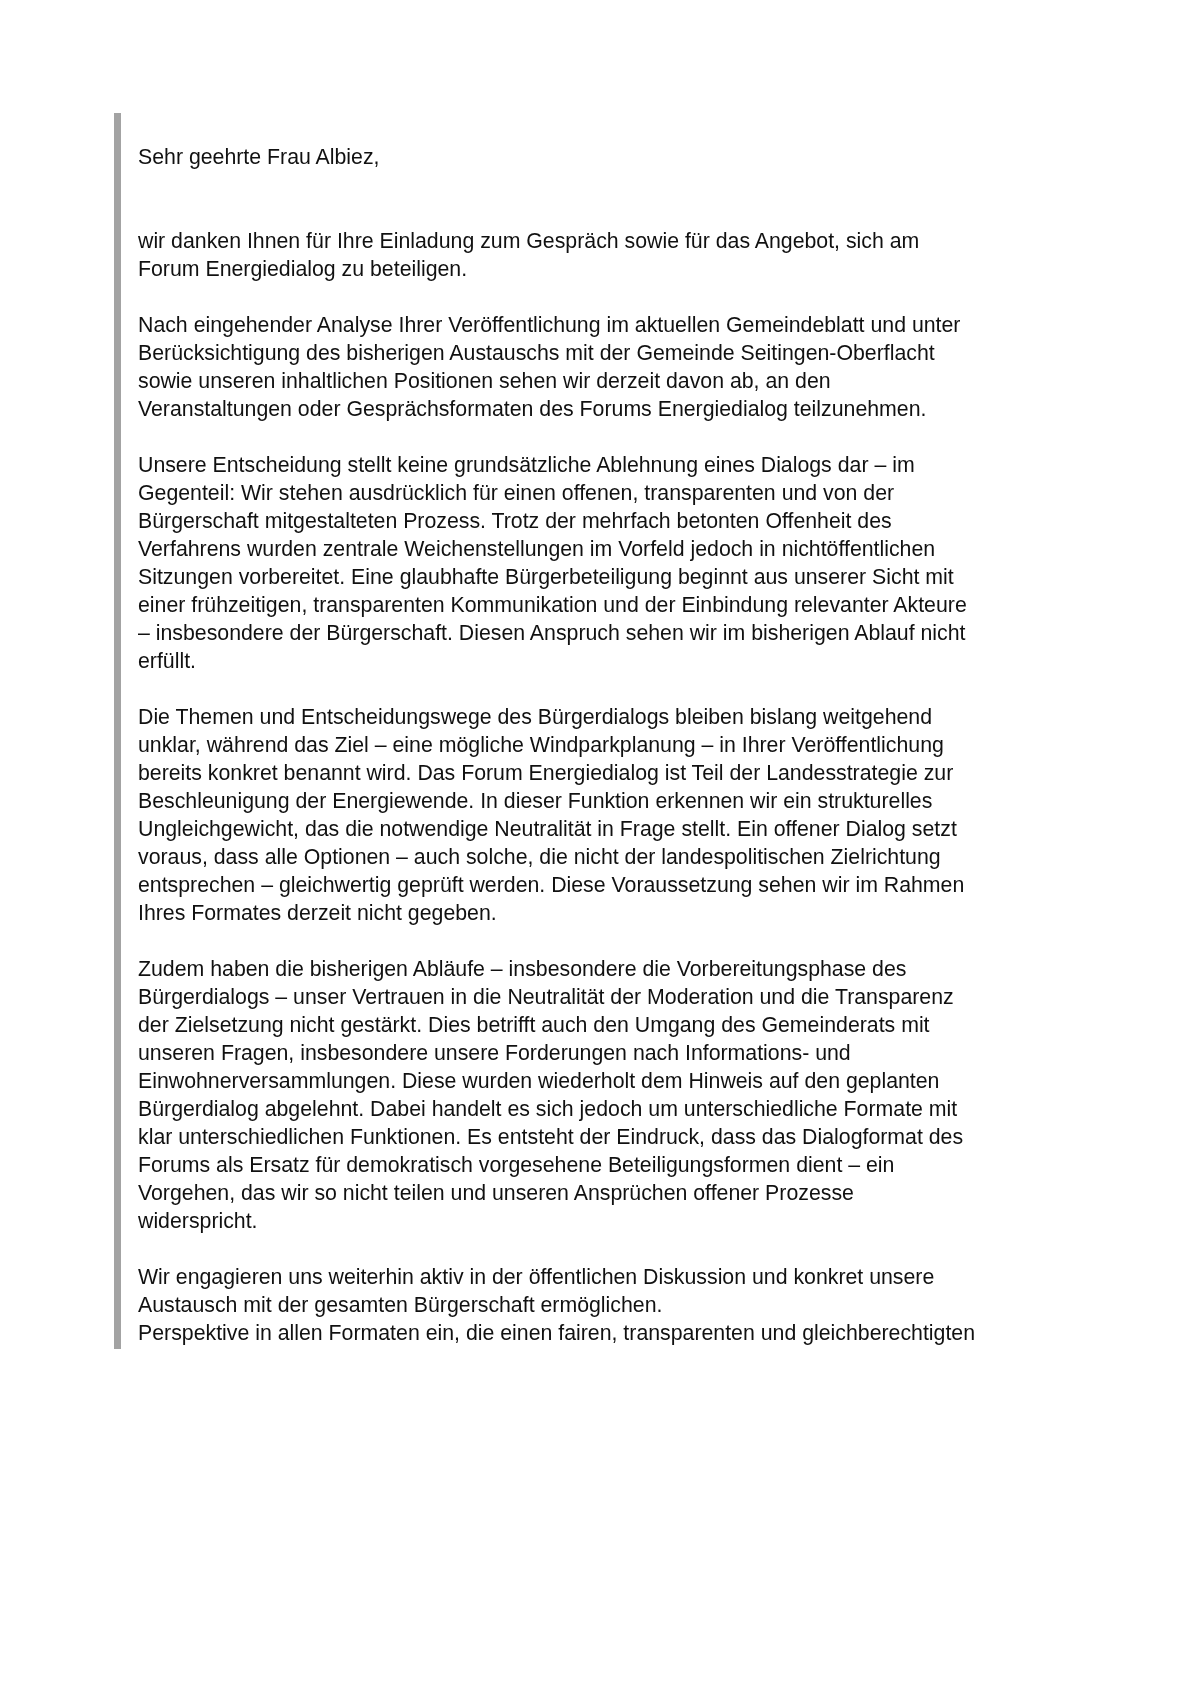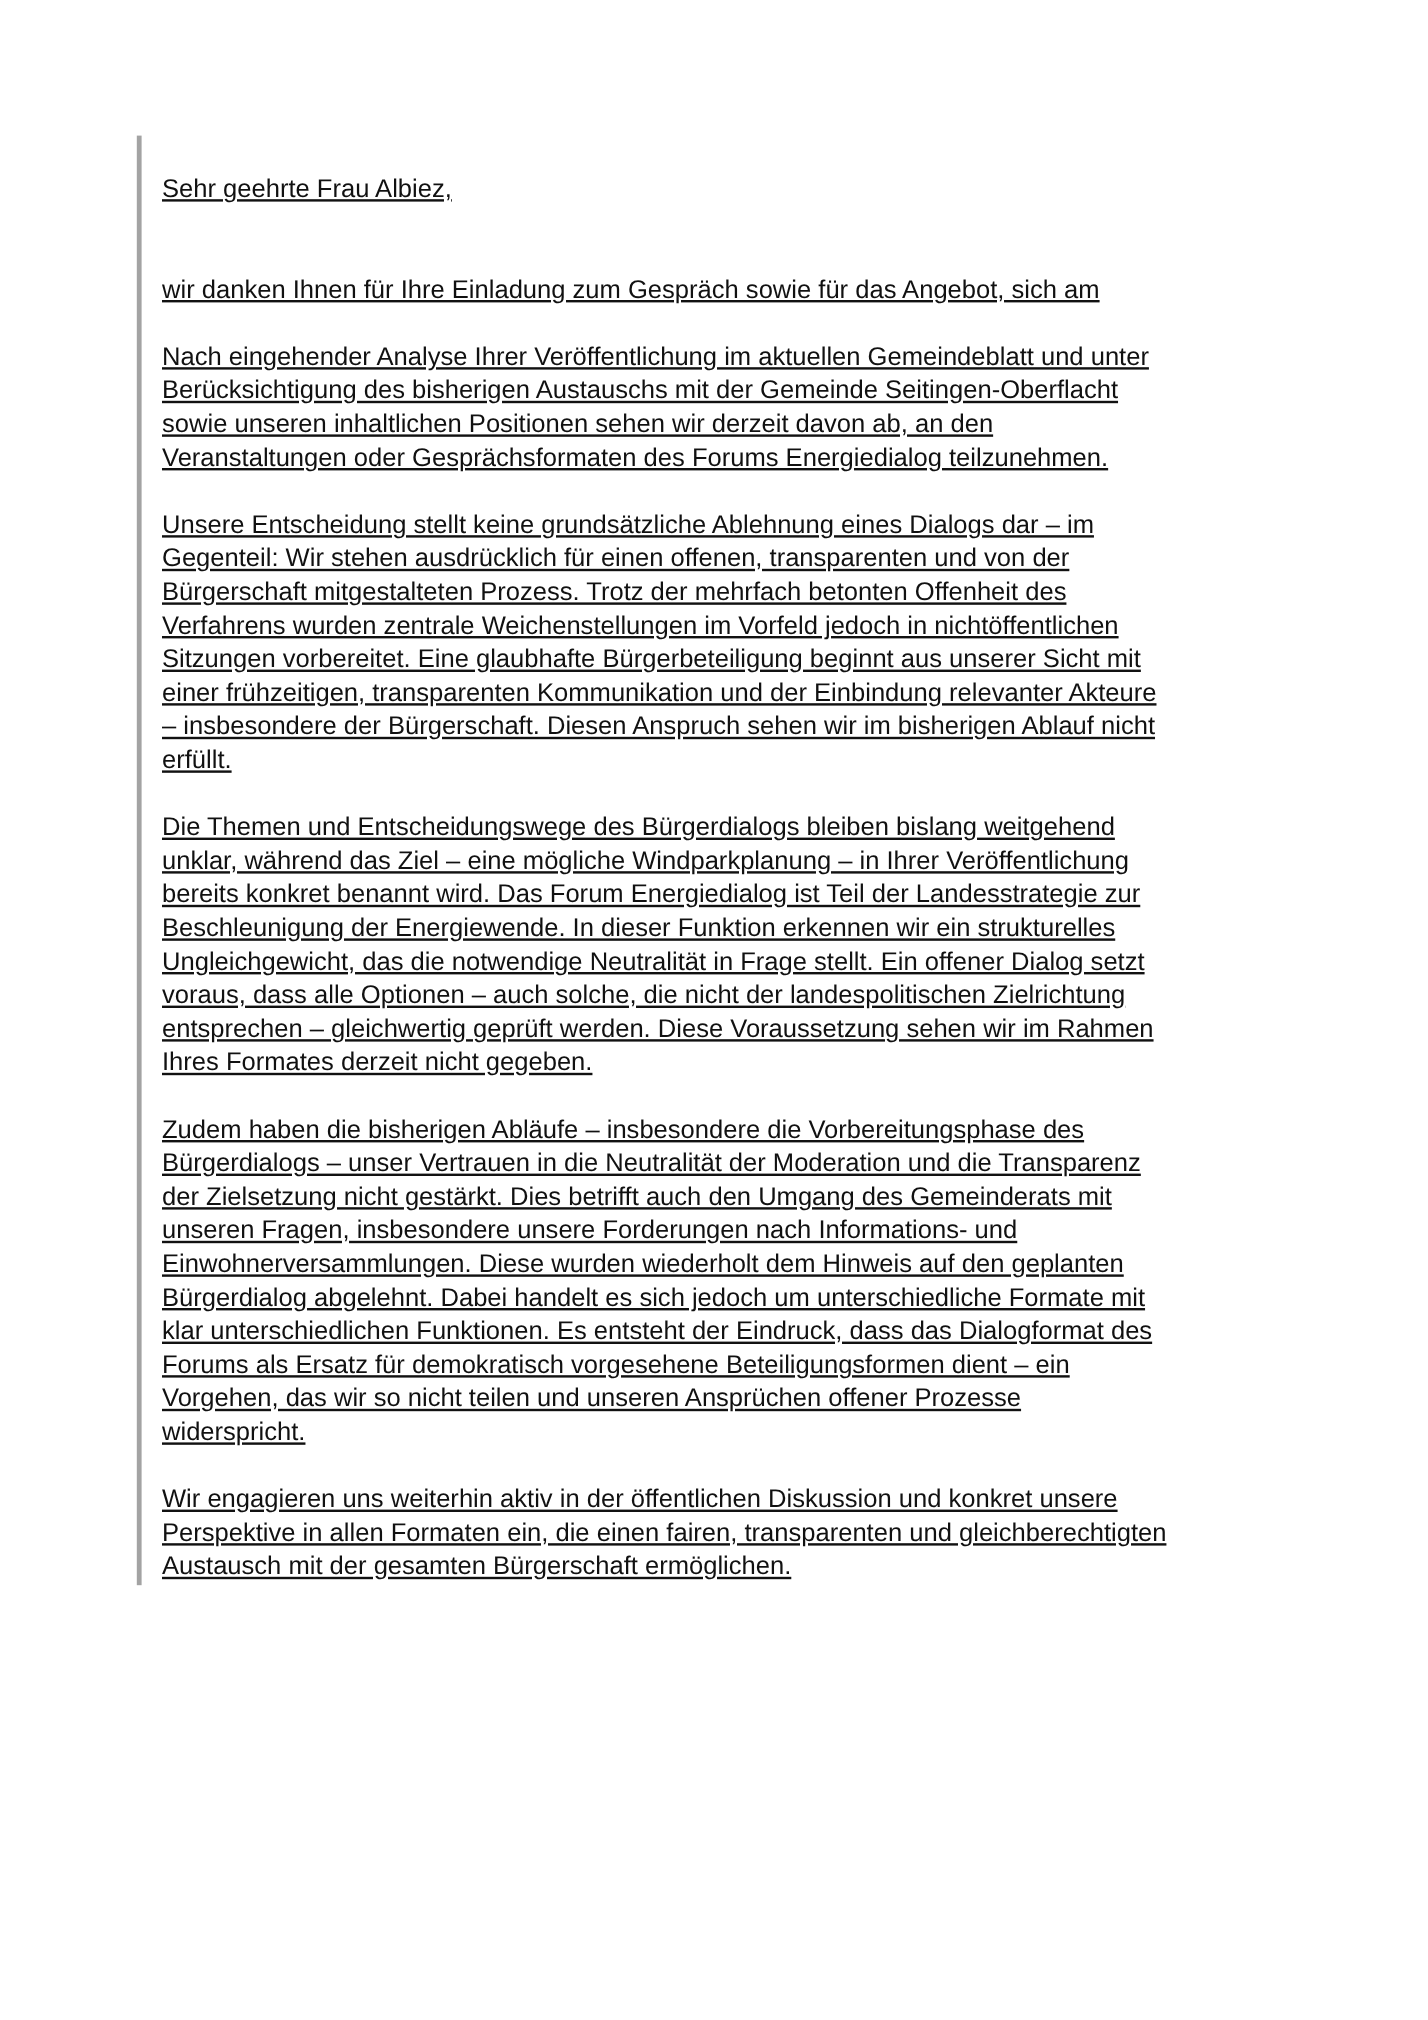--- a/index.html
+++ b/index.html
@@ -11,29 +11,28 @@
       width: 1190px;
       height: 1683px;
       position: relative;
       overflow: hidden;
     }
     .letter {
       position: absolute;
       left: 114px;
       top: 113px;
       width: 980px;
-      border-left: 4px solid #a3a3a3;
+      border-left: 7px solid #a3a3a3;
       padding-left: 17px;
       padding-top: 2px;
       padding-bottom: 2px;
       font-family: "Liberation Sans", sans-serif;
       font-size: 21.3px;
       line-height: 28px;
       color: #111111;
-      text-decoration: underline;
     }
     .para {
       margin: 0 0 28px 0;
       white-space: pre-line;
     }
     .para:last-child {
       margin-bottom: 0;
     }
     .line {
       display: block;
@@ -42,22 +41,22 @@
   </style>
 </head>
 <body>
 
 <div class="letter">
   <p class="para">
     <span class="line">Sehr geehrte Frau Albiez,</span>
   </p>
 
   <div id="paragraphs">
-      <p class="para"><span class="line">wir danken Ihnen für Ihre Einladung zum Gespräch sowie für das Angebot, sich am</span></p>
+      <p class="para"><span class="line">wir danken Ihnen für Ihre Einladung zum Gespräch sowie für das Angebot, sich am</span><span class="line">Forum Energiedialog zu beteiligen.</span></p>
       <p class="para"><span class="line">Nach eingehender Analyse Ihrer Veröffentlichung im aktuellen Gemeindeblatt und unter</span><span class="line">Berücksichtigung des bisherigen Austauschs mit der Gemeinde Seitingen-Oberflacht</span><span class="line">sowie unseren inhaltlichen Positionen sehen wir derzeit davon ab, an den</span><span class="line">Veranstaltungen oder Gesprächsformaten des Forums Energiedialog teilzunehmen.</span></p>
       <p class="para"><span class="line">Unsere Entscheidung stellt keine grundsätzliche Ablehnung eines Dialogs dar – im</span><span class="line">Gegenteil: Wir stehen ausdrücklich für einen offenen, transparenten und von der</span><span class="line">Bürgerschaft mitgestalteten Prozess. Trotz der mehrfach betonten Offenheit des</span><span class="line">Verfahrens wurden zentrale Weichenstellungen im Vorfeld jedoch in nichtöffentlichen</span><span class="line">Sitzungen vorbereitet. Eine glaubhafte Bürgerbeteiligung beginnt aus unserer Sicht mit</span><span class="line">einer frühzeitigen, transparenten Kommunikation und der Einbindung relevanter Akteure</span><span class="line">– insbesondere der Bürgerschaft. Diesen Anspruch sehen wir im bisherigen Ablauf nicht</span><span class="line">erfüllt.</span></p>
       <p class="para"><span class="line">Die Themen und Entscheidungswege des Bürgerdialogs bleiben bislang weitgehend</span><span class="line">unklar, während das Ziel – eine mögliche Windparkplanung – in Ihrer Veröffentlichung</span><span class="line">bereits konkret benannt wird. Das Forum Energiedialog ist Teil der Landesstrategie zur</span><span class="line">Beschleunigung der Energiewende. In dieser Funktion erkennen wir ein strukturelles</span><span class="line">Ungleichgewicht, das die notwendige Neutralität in Frage stellt. Ein offener Dialog setzt</span><span class="line">voraus, dass alle Optionen – auch solche, die nicht der landespolitischen Zielrichtung</span><span class="line">entsprechen – gleichwertig geprüft werden. Diese Voraussetzung sehen wir im Rahmen</span><span class="line">Ihres Formates derzeit nicht gegeben.</span></p>
       <p class="para"><span class="line">Zudem haben die bisherigen Abläufe – insbesondere die Vorbereitungsphase des</span><span class="line">Bürgerdialogs – unser Vertrauen in die Neutralität der Moderation und die Transparenz</span><span class="line">der Zielsetzung nicht gestärkt. Dies betrifft auch den Umgang des Gemeinderats mit</span><span class="line">unseren Fragen, insbesondere unsere Forderungen nach Informations- und</span><span class="line">Einwohnerversammlungen. Diese wurden wiederholt dem Hinweis auf den geplanten</span><span class="line">Bürgerdialog abgelehnt. Dabei handelt es sich jedoch um unterschiedliche Formate mit</span><span class="line">klar unterschiedlichen Funktionen. Es entsteht der Eindruck, dass das Dialogformat des</span><span class="line">Forums als Ersatz für demokratisch vorgesehene Beteiligungsformen dient – ein</span><span class="line">Vorgehen, das wir so nicht teilen und unseren Ansprüchen offener Prozesse</span><span class="line">widerspricht.</span></p>
-      <p class="para"><span class="line">Wir engagieren uns weiterhin aktiv in der öffentlichen Diskussion und konkret unsere</span><span class="line">Perspektive in allen Formaten ein, die einen fairen, transparenten und gleichberechtigten</span><span class="line">Austausch mit der gesamten Bürgerschaft ermöglichen.</span></p>
+      <p class="para"><span class="line">Wir engagieren uns weiterhin aktiv in der öffentlichen Diskussion und konkret unsere</span><span class="line">Austausch mit der gesamten Bürgerschaft ermöglichen.</span><span class="line">Perspektive in allen Formaten ein, die einen fairen, transparenten und gleichberechtigten</span></p>
     </div>
 
 
 </div>
 
 </body></html>

